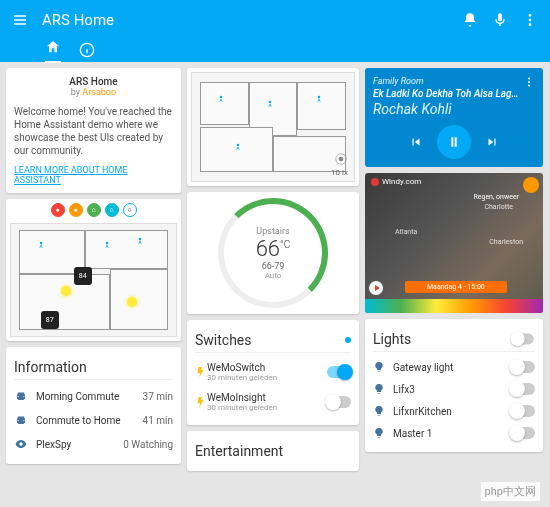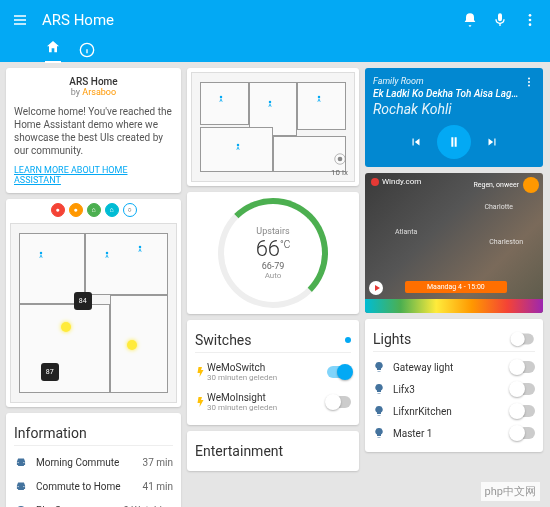--- a/index.html
+++ b/index.html
@@ -16,27 +16,27 @@
 .col1 { width: 175px; } .col2 { width: 172px; } .col3 { width: 178px; }
 .card { background: #fff; border-radius: 3px; box-shadow: 0 1px 2px rgba(0,0,0,0.15); padding: 8px; }
 .intro { text-align: center; font-size: 10px; }
 .intro .by { color: #888; font-size: 9px; }
 .intro .by a { color: #ff9800; text-decoration: none; }
 .intro .wel { text-align: left; margin: 8px 0; line-height: 1.3; color: #555; }
 .intro .learn { color: #03a9f4; text-align: left; font-size: 9px; text-decoration: underline; cursor: pointer; }
 .badge-row { display: flex; justify-content: center; gap: 4px; margin-bottom: 6px; }
 .badge { width: 14px; height: 14px; border-radius: 50%; border: 1px solid #03a9f4; background: #fff; display: flex; align-items: center; justify-content: center; font-size: 7px; }
 .badge.b1 { background:#f44336;border-color:#f44336;color:#fff;} .badge.b2{background:#ff9800;border-color:#ff9800;color:#fff;} .badge.b3{background:#4caf50;border-color:#4caf50;color:#fff;} .badge.b4{background:#00bcd4;border-color:#00bcd4;color:#fff;}
-.floorplan { background: #f5f5f5; height: 180px; position: relative; border: 1px solid #ddd; }
+.floorplan { background: #f5f5f5; height: 114px; position: relative; border: 1px solid #ddd; }
 .floorplan .room { position: absolute; border: 1px solid #999; background: #fafafa; }
 .floorplan .dev { position: absolute; width: 18px; height: 18px; background: #222; color: #fff; border-radius: 3px; font-size: 7px; display: flex; align-items: center; justify-content: center; }
 .floorplan .bulb { position: absolute; width: 10px; height: 10px; background: #ffeb3b; border-radius: 50%; box-shadow: 0 0 4px #ffeb3b; }
 .floorplan .pers { position: absolute; width: 10px; height: 10px; fill: #03a9f4; }
 .floorplan2 { height: 110px; }
-.fp-label { position: absolute; bottom: 4px; right: 6px; font-size: 8px; color: #666; text-align:center; }
+.fp-label { position: absolute; bottom: 4px; right: 6px; font-size: 8px; color: #666; text-align:right; }
 .section-title { font-size: 14px; color: #333; padding: 4px 0; border-bottom: 1px solid #eee; margin-bottom: 4px; }
 .inforow { display: flex; align-items: center; padding: 5px 0; gap: 8px; font-size: 10px; }
 .inforow .ic { width: 14px; height: 14px; fill: #44739e; }
 .inforow .lbl { flex: 1; }
 .inforow .val { color: #666; }
 .thermo { text-align: center; padding: 6px 0; }
 .thermo-ring { width: 110px; height: 110px; border-radius: 50%; border: 6px solid #eee; border-top-color: #4caf50; border-right-color: #4caf50; margin: 0 auto; display: flex; flex-direction: column; align-items: center; justify-content: center; position: relative; }
 .thermo-ring .loc { font-size: 9px; color: #888; }
 .thermo-ring .temp { font-size: 22px; font-weight: 300; }
 .thermo-ring .range { font-size: 9px; color: #666; }
@@ -54,21 +54,21 @@
 .media .room { font-size: 9px; opacity: 0.9; }
 .media .track { font-size: 10px; font-weight: 500; margin: 2px 0; white-space: nowrap; overflow: hidden; text-overflow: ellipsis; }
 .media .artist { font-size: 14px; opacity: 0.9; }
 .media-ctrl { display: flex; justify-content: center; align-items: center; gap: 14px; margin-top: 8px; }
 .media-ctrl .ic { width: 14px; height: 14px; fill: #fff; cursor: pointer; }
 .media-ctrl .play { width: 34px; height: 34px; border-radius: 50%; background: #03a9f4; display: flex; align-items: center; justify-content: center; cursor: pointer; }
 .media-ctrl .play svg { width: 16px; height: 16px; fill: #fff; }
 .map { height: 140px; background: linear-gradient(135deg,#3a3a3a,#555 40%,#7a6a5a 70%,#5a5a4a); position: relative; border-radius: 3px; overflow: hidden; color: #fff; font-size: 8px; }
 .map .brand { position: absolute; top: 4px; left: 6px; display: flex; align-items: center; gap: 3px; }
 .map .brand-dot { width: 8px; height: 8px; background: #e53935; border-radius: 50%; }
-.map .leg { position: absolute; top: 8px; right: 4px; font-size: 7px; text-align: right; }
+.map .leg { position: absolute; top: 20px; right: 4px; font-size: 7px; text-align: right; }
 .map .city { position: absolute; font-size: 7px; opacity: 0.8; }
 .map .forecast { position: absolute; bottom: 20px; left: 40px; background: #ff6f00; padding: 2px 22px; font-size: 7px; border-radius: 2px; }
 .map .playbtn { position: absolute; bottom: 18px; left: 4px; width: 14px; height: 14px; background: #fff; border-radius: 50%; display: flex; align-items: center; justify-content: center; }
 .map .playbtn::after { content: ''; border-left: 5px solid #e53935; border-top: 3px solid transparent; border-bottom: 3px solid transparent; margin-left: 2px; }
 .map .grad { position: absolute; bottom: 0; left: 0; right: 0; height: 14px; background: linear-gradient(90deg,#00bcd4,#4caf50,#ffeb3b,#ff9800,#f44336,#9c27b0); }
 .map .loc-ic { position: absolute; top: 4px; right: 4px; width: 16px; height: 16px; background: #ff9800; border-radius: 50%; }
 .lightrow { display: flex; align-items: center; padding: 5px 0; gap: 8px; font-size: 10px; }
 .lightrow .ic { width: 12px; height: 12px; fill: #44739e; }
 .lightrow .lbl { flex: 1; }
 .watermark { position: absolute; bottom: 6px; right: 10px; font-size: 11px; color: #999; background: rgba(255,255,255,0.8); padding: 2px 4px; }

